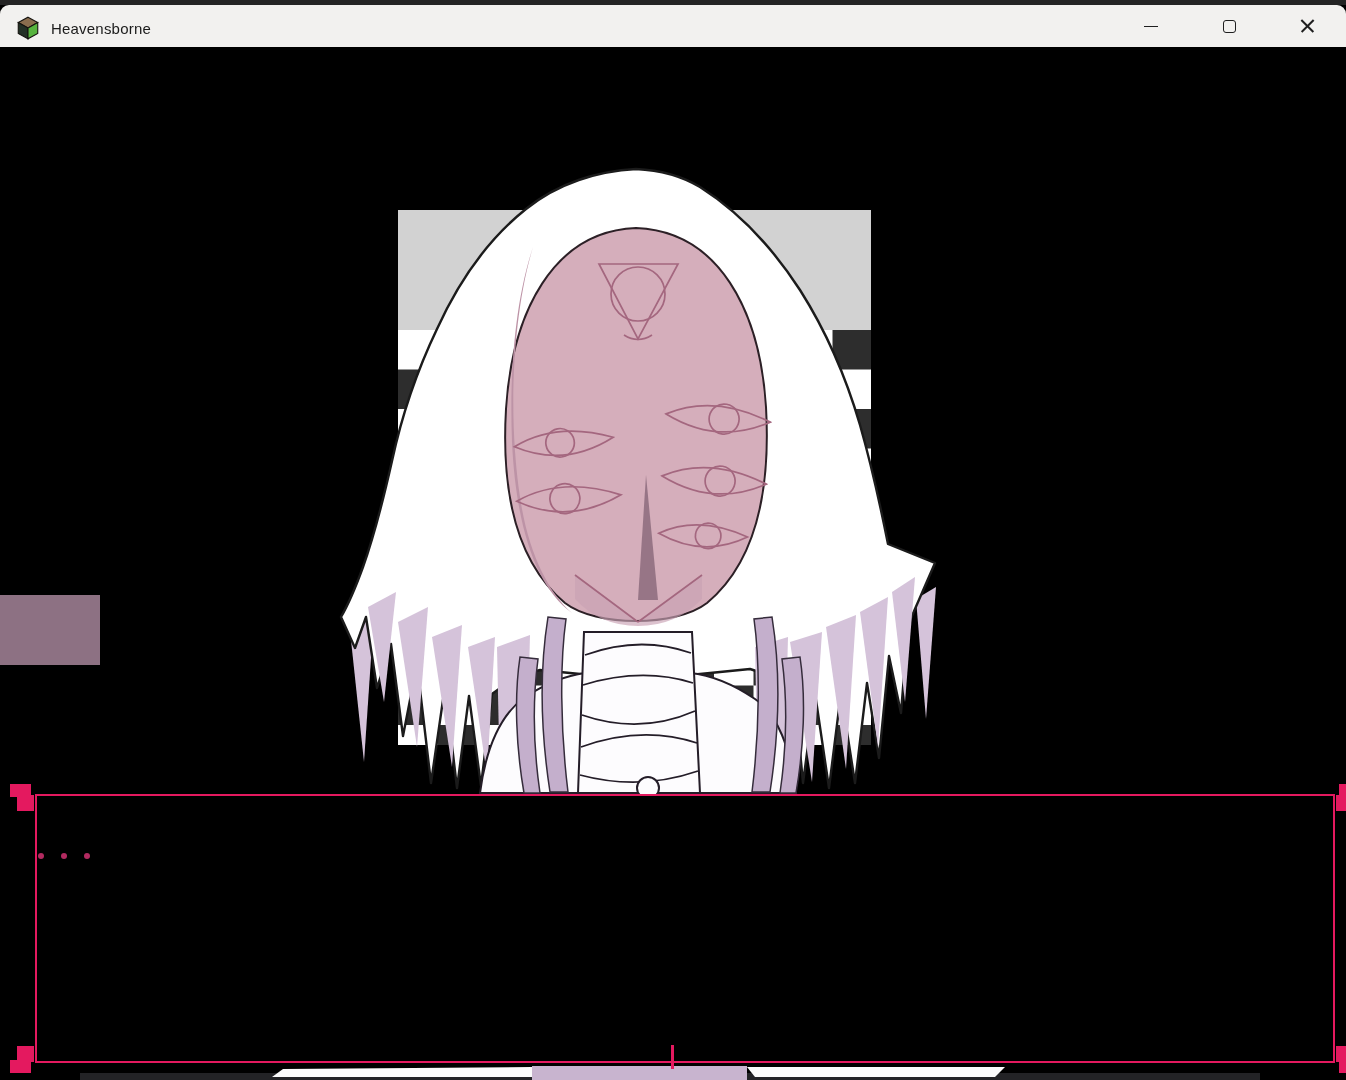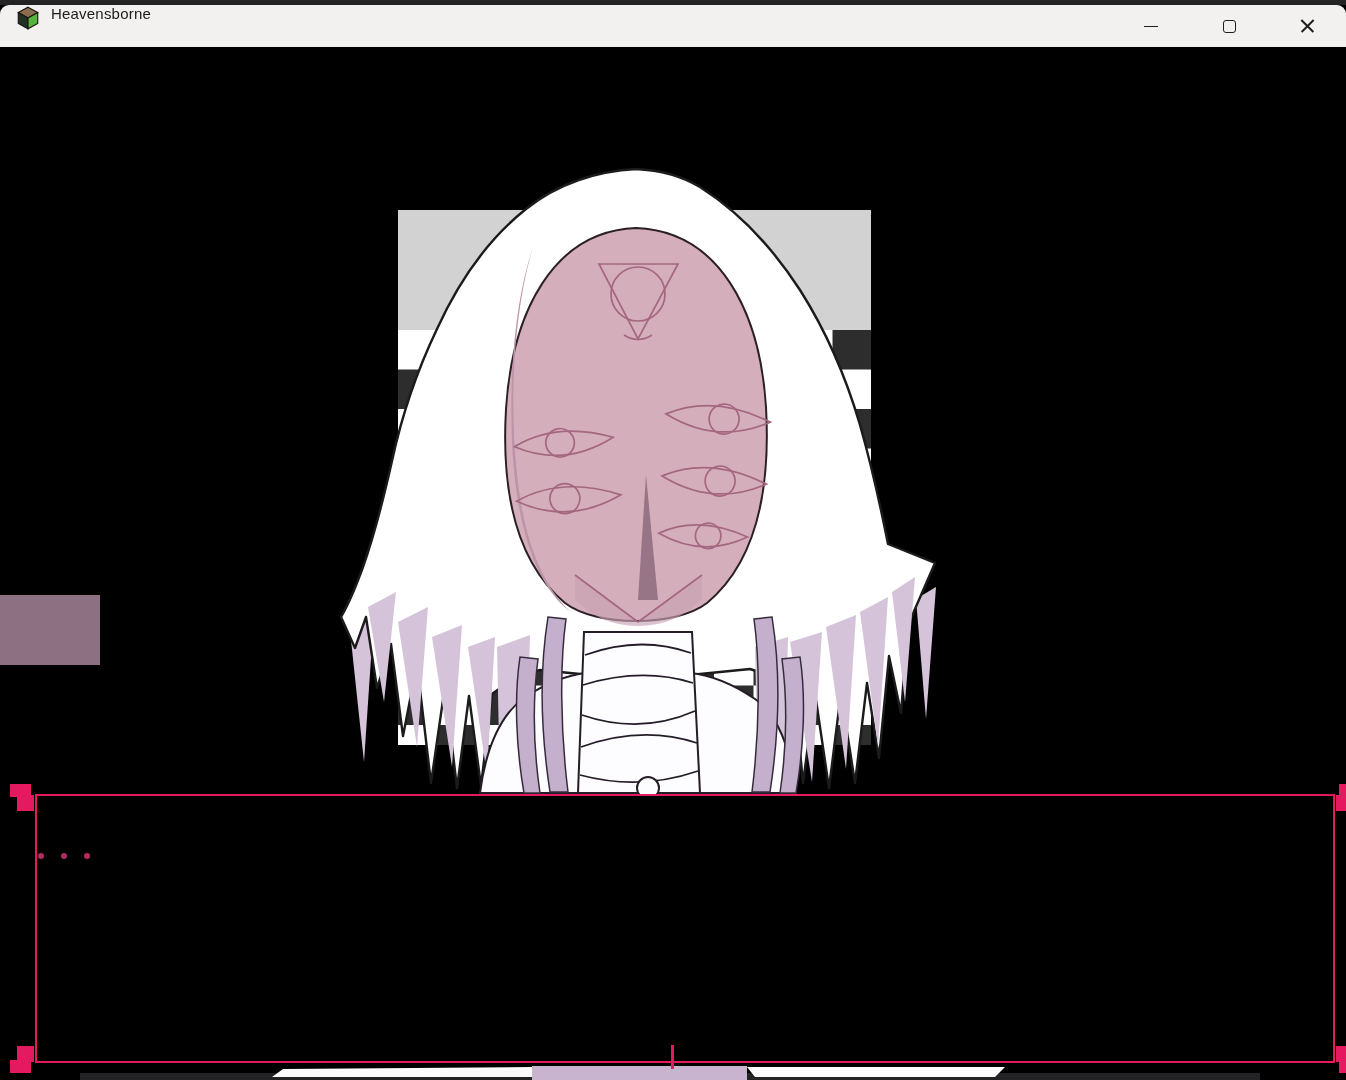--- a/index.html
+++ b/index.html
@@ -13,21 +13,21 @@
     --mask-line:#a4677f;
     --hair-shadow:#d5c3da;
     --strap-lav:#c4afcc;
   }
   *{margin:0;padding:0;box-sizing:border-box}
   body{background:#141414;font-family:"Liberation Sans",sans-serif;}
   .window{position:relative;width:1346px;height:1080px;background:#000;overflow:hidden}
   .top-strip{position:absolute;left:0;top:0;width:100%;height:5px;background:#242424}
   
   .titlebar{position:absolute;left:0;top:5px;width:100%;height:46px;background:var(--titlebar-bg);
-    border-radius:9px 9px 0 0;display:flex;}
+    border-radius:9px 9px 0 0;display:flex;align-items:center;}
   .app-icon{width:26px;height:26px;margin-left:15px;flex:0 0 auto}
   .window-title{margin-left:10px;font-size:15px;color:#1b1b1b;letter-spacing:.2px}
   .controls{position:absolute;right:0;top:0;height:42px;display:flex}
   .ctl-btn{width:78px;height:42px;background:transparent;border:none;display:flex;align-items:center;justify-content:center;cursor:pointer}
   .glyph-min{width:14px;height:0;border-top:1.6px solid #1f1f1f}
   .glyph-max{width:13px;height:13px;border:1.6px solid #1f1f1f;border-radius:3px}
   .glyph-close{position:relative;width:15px;height:15px}
   .glyph-close::before,.glyph-close::after{content:"";position:absolute;left:-1px;top:6.5px;width:17px;height:1.6px;background:#1f1f1f}
   .glyph-close::before{transform:rotate(45deg)}
   .glyph-close::after{transform:rotate(-45deg)}

